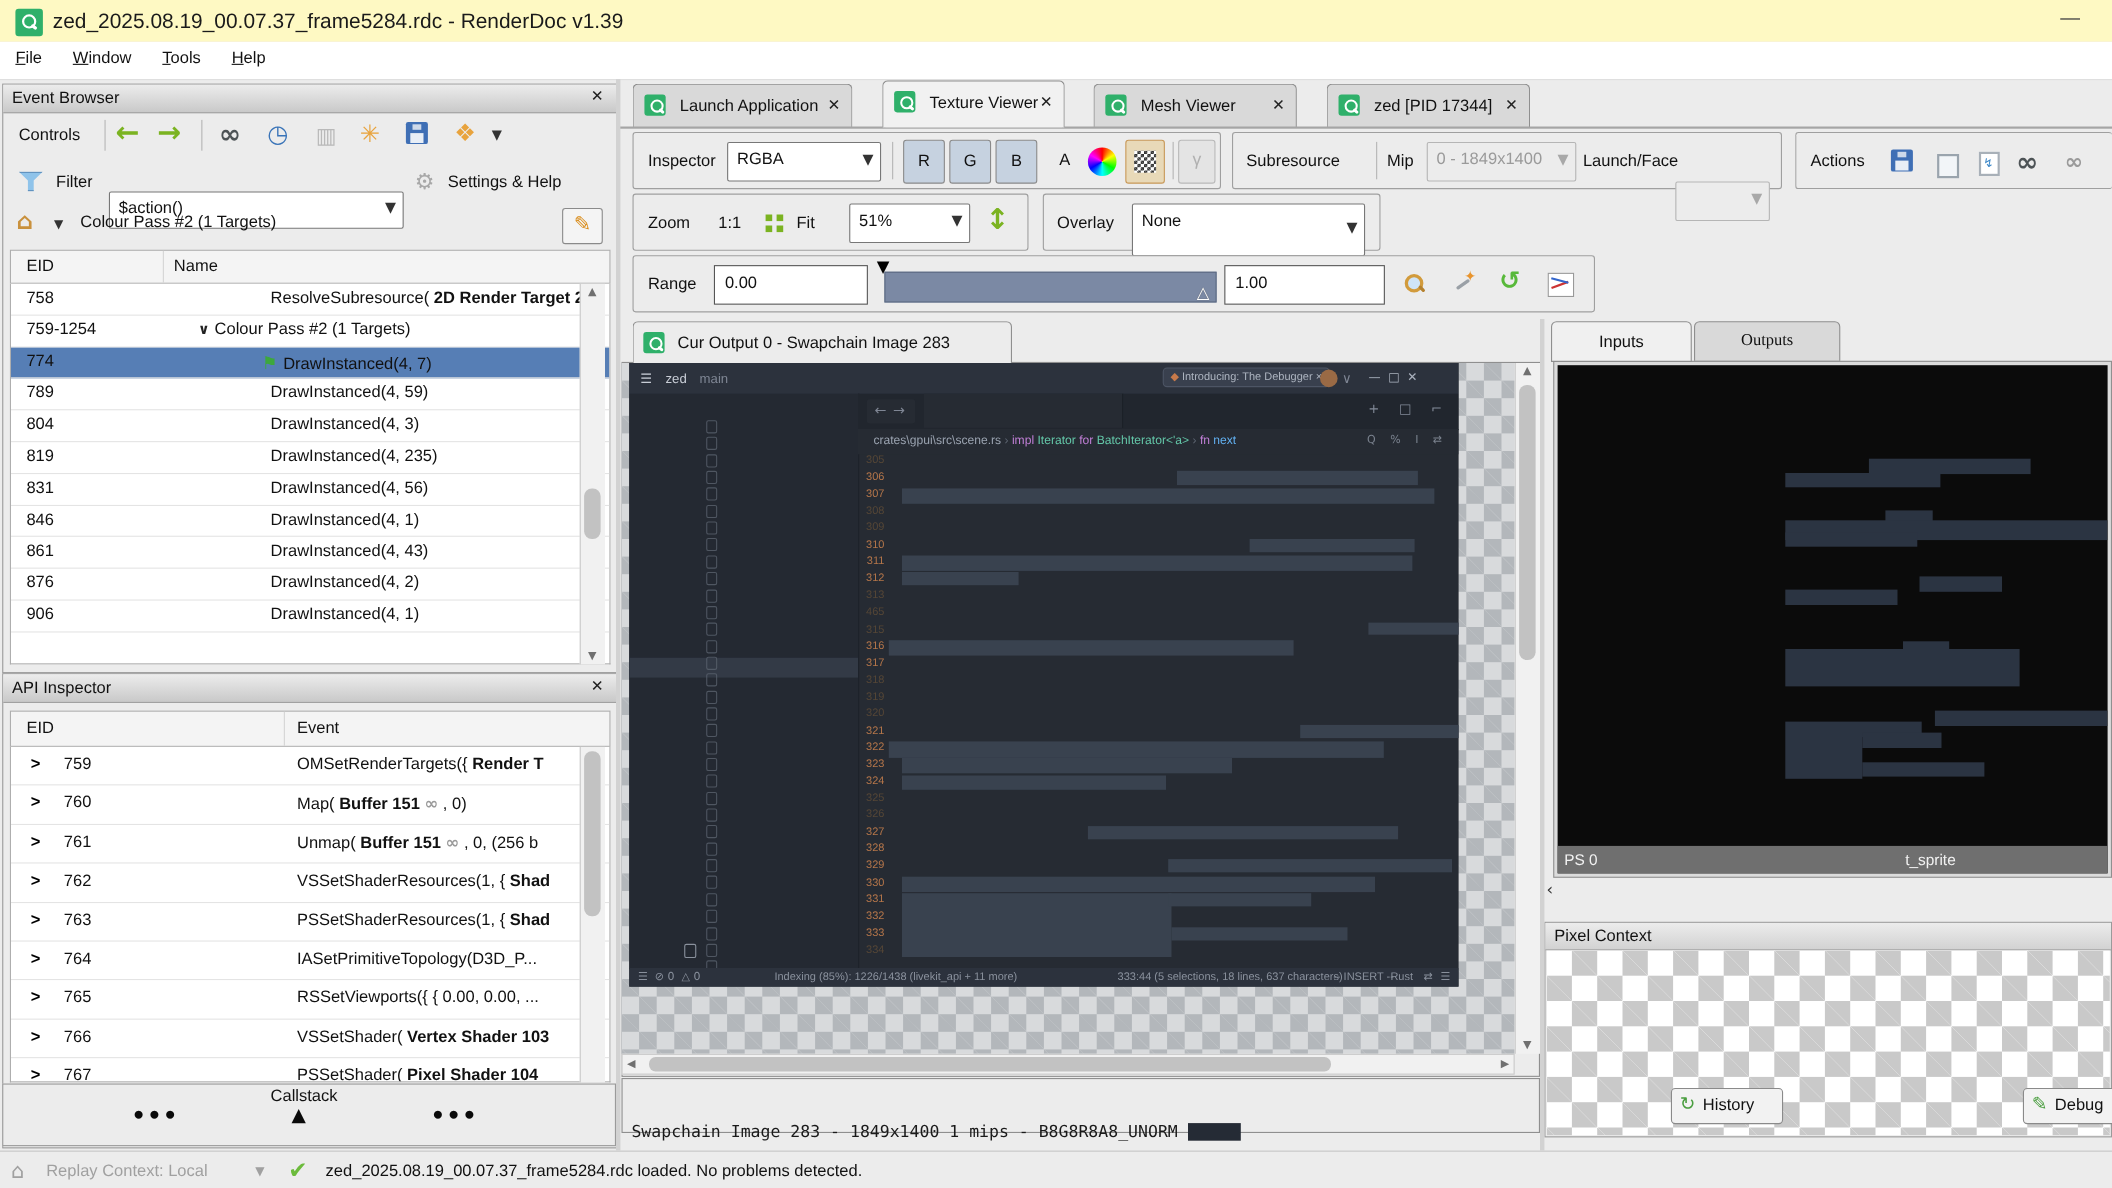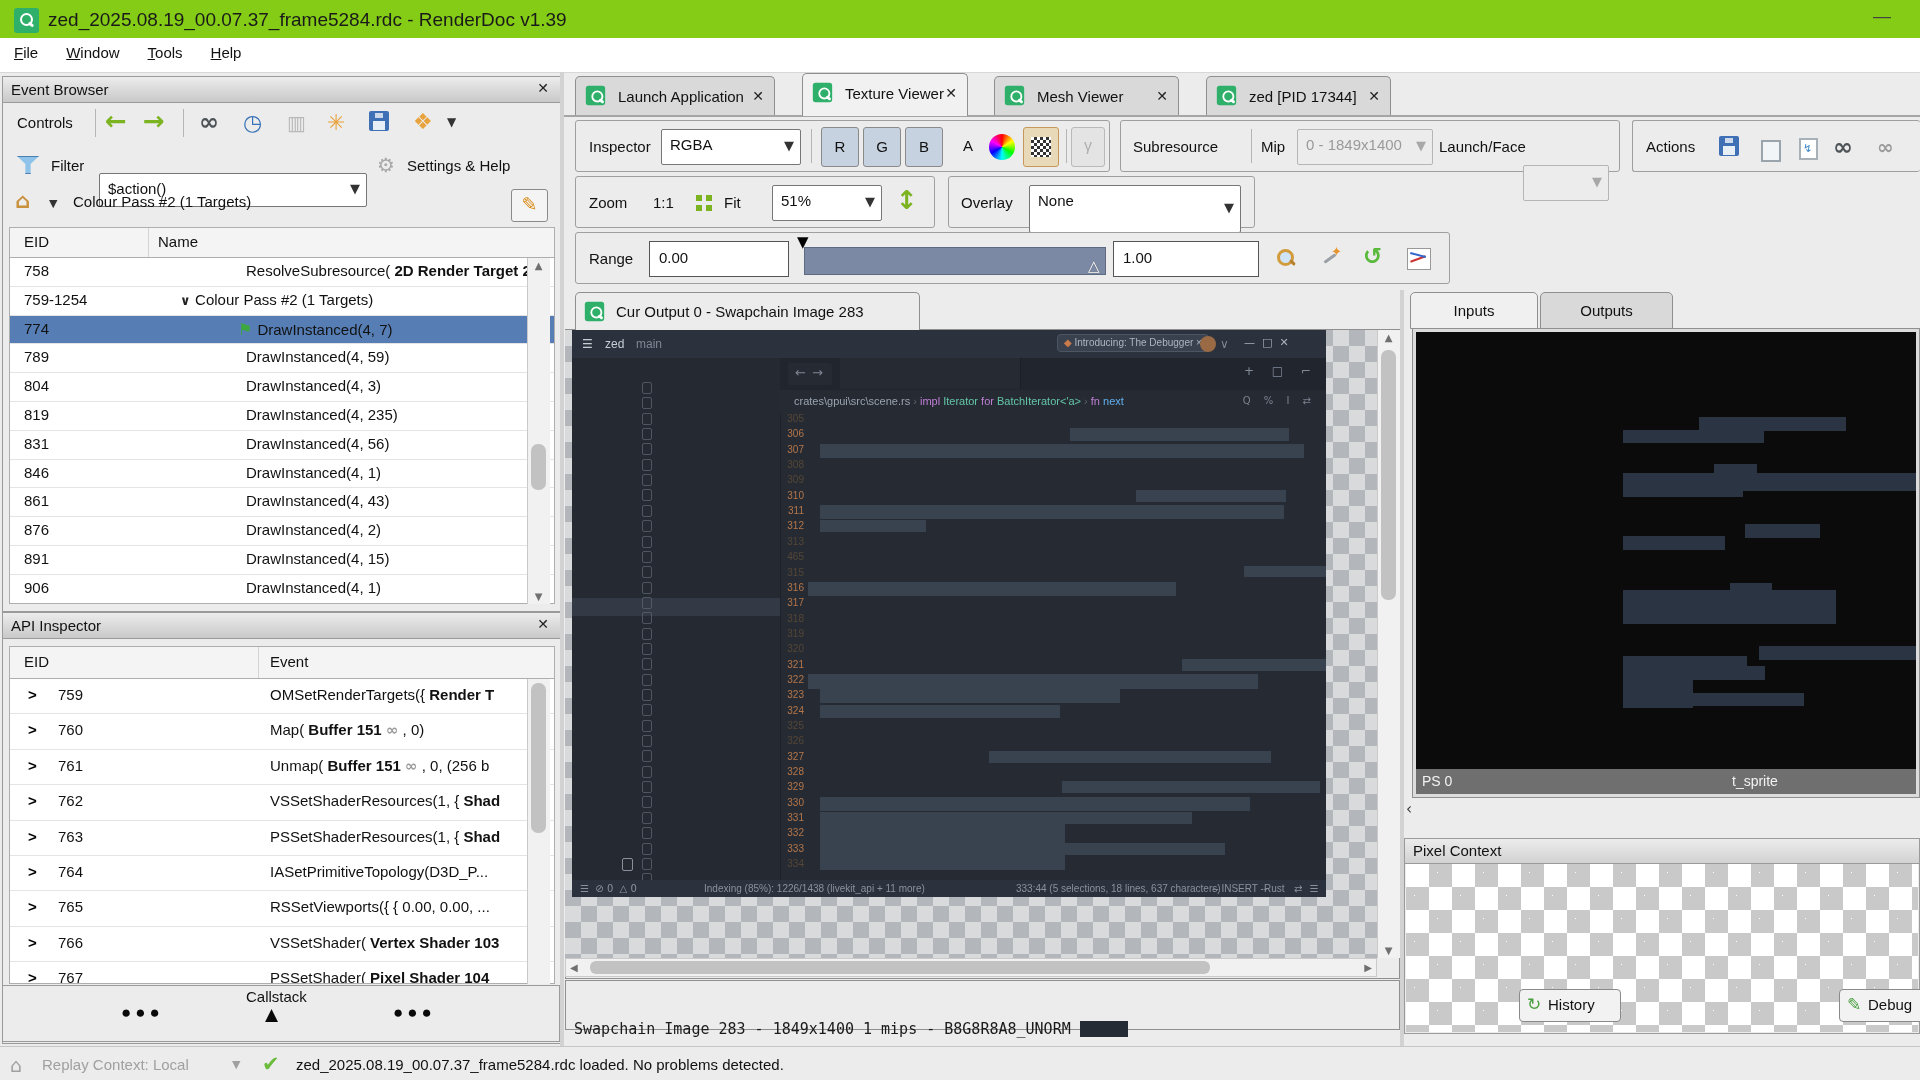--- a/index.html
+++ b/index.html
@@ -2,21 +2,21 @@
 <html><head>
 <meta charset="utf-8">
 <style>
   html,body{margin:0;padding:0;width:1920px;height:1080px;overflow:hidden;
     font-family:"Liberation Sans",sans-serif;background:#ececec;-webkit-font-smoothing:antialiased;}
   .abs{position:absolute;}
   .nowrap{white-space:nowrap;overflow:hidden;}
   .sym{font-family:"DejaVu Sans",sans-serif;}
 
   
-  #titlebar{position:absolute;left:0;top:0;width:1920px;height:38px;background:#84cc16;border-bottom:1px solid #e2d8e0;}
+  #titlebar{position:absolute;left:0;top:0;width:1920px;height:38px;background:#fef9c3;border-bottom:1px solid #e2d8e0;}
   #titlebar .rdlogo{left:14px;top:8px;}
   #title-text{position:absolute;left:48px;top:9px;font-size:19px;color:#1a1a1a;}
   #min-btn{position:absolute;left:1862px;top:6px;width:40px;height:26px;color:#444;font-size:18px;text-align:center;}
   #menubar{position:absolute;left:0;top:38px;width:1920px;height:34px;background:#fff;border-bottom:1px solid #d7d7d7;}
   #menubar .mi{display:inline-block;padding:6px 14px;font-size:15px;color:#111;}
   .ul{text-decoration:underline;}
 
   .rdlogo{position:absolute;width:25px;height:25px;background:#2fb06a;border-radius:3px;}
   .rdlogo::before{content:"";position:absolute;left:6px;top:5px;width:9px;height:9px;border:2.5px solid #fff;border-radius:50%;}
   .rdlogo::after{content:"";position:absolute;left:14px;top:15px;width:6px;height:3px;background:#fff;transform:rotate(40deg);border-radius:2px;}
@@ -253,24 +253,20 @@
         <div class="cell-eid">846</div>
         <div class="cell-name" style="left: 132px; padding-top: 4px;"><span style="display: inline-block; width: 104px;"></span>DrawInstanced(4, 1)</div>
       </div>
       <div class="row" style="height: 28.8px;">
         <div class="cell-eid">861</div>
         <div class="cell-name" style="left: 132px; padding-top: 4px;"><span style="display: inline-block; width: 104px;"></span>DrawInstanced(4, 43)</div>
       </div>
       <div class="row" style="height: 28.8px;">
         <div class="cell-eid">876</div>
         <div class="cell-name" style="left: 132px; padding-top: 4px;"><span style="display: inline-block; width: 104px;"></span>DrawInstanced(4, 2)</div>
-      </div>
-      <div class="row" style="height: 28.8px;">
-        <div class="cell-eid">891</div>
-        <div class="cell-name" style="left: 132px; padding-top: 4px;"><span style="display: inline-block; width: 104px;"></span>DrawInstanced(4, 15)</div>
       </div>
       <div class="row" style="height: 28.8px;">
         <div class="cell-eid">906</div>
         <div class="cell-name" style="left: 132px; padding-top: 4px;"><span style="display: inline-block; width: 104px;"></span>DrawInstanced(4, 1)</div>
       </div>
     </div>
   <div class="scrollv" style="left:524px;top:181px;width:22px;height:346px;">
     <span class="scroll-ar sym" style="top:2px;">▲</span>
     <span class="scroll-ar sym" style="bottom:2px;">▼</span>
     <div class="thumb" style="top:186px;height:46px;"></div>
@@ -585,21 +581,21 @@
   <span class="abs sym" style="left:4px;top:3px;font-size:10px;color:#707070;">◀</span>
   <span class="abs sym" style="right:4px;top:3px;font-size:10px;color:#707070;">▶</span>
   <div class="thumb" style="left:24px;width:620px;"></div>
 </div>
 <div id="tex-status">
   <div><span>Swapchain Image 283 - 1849x1400 1 mips - B8G8R8A8_UNORM </span><span id="swatch" style="background: rgb(37, 43, 53);"></span></div>
   <div>Hover -    23,  291 (0.0124, 0.2079)  - Right click to pick a pixel</div>
 </div>
 
 <div class="rtab active" style="left:1410px;width:128px;"><span id="rt-inputs">Inputs</span></div>
-<div class="rtab" style="left:1540px;width:133px;"><span id="rt-outputs">Outputs</span></div>
+<div class="rtab" style="left:1540px;width:133px;font-family:Liberation Serif, serif;"><span id="rt-outputs">Outputs</span></div>
 <div id="thumb-frame"></div>
 <div id="thumb">
   <div id="thumb-bars">
       <div class="thumbbar" style="left: 283px; top: 85px; width: 147px; height: 14px;"></div>
       <div class="thumbbar" style="left: 207px; top: 98px; width: 141px; height: 13px;"></div>
       <div class="thumbbar" style="left: 298px; top: 132px; width: 43px; height: 13px;"></div>
       <div class="thumbbar" style="left: 207px; top: 141px; width: 293px; height: 18px;"></div>
       <div class="thumbbar" style="left: 207px; top: 152px; width: 120px; height: 13px;"></div>
       <div class="thumbbar" style="left: 329px; top: 192px; width: 75px; height: 14px;"></div>
       <div class="thumbbar" style="left: 207px; top: 204px; width: 102px; height: 14px;"></div>

